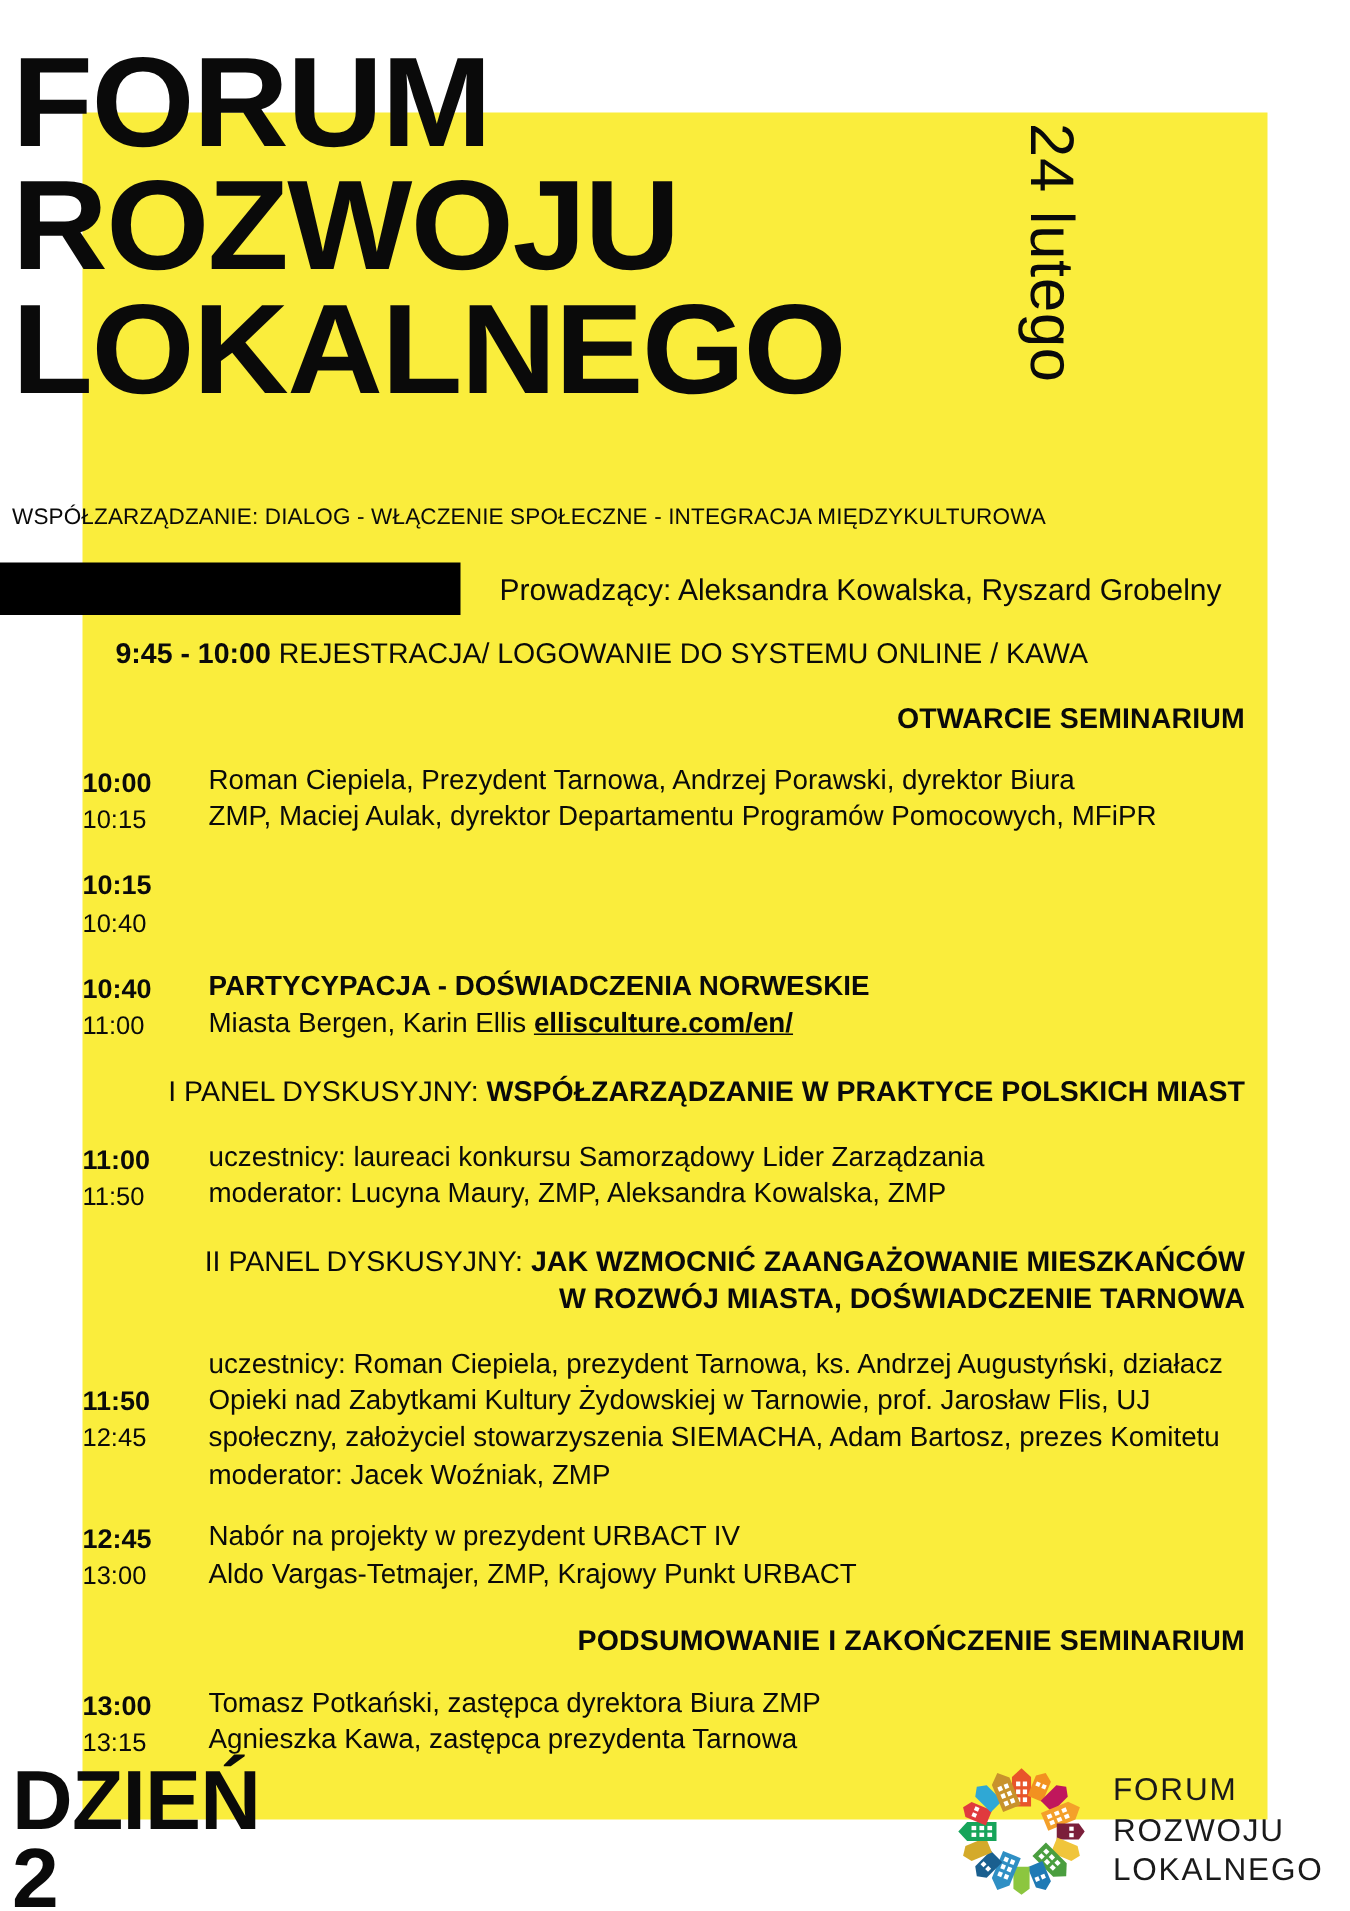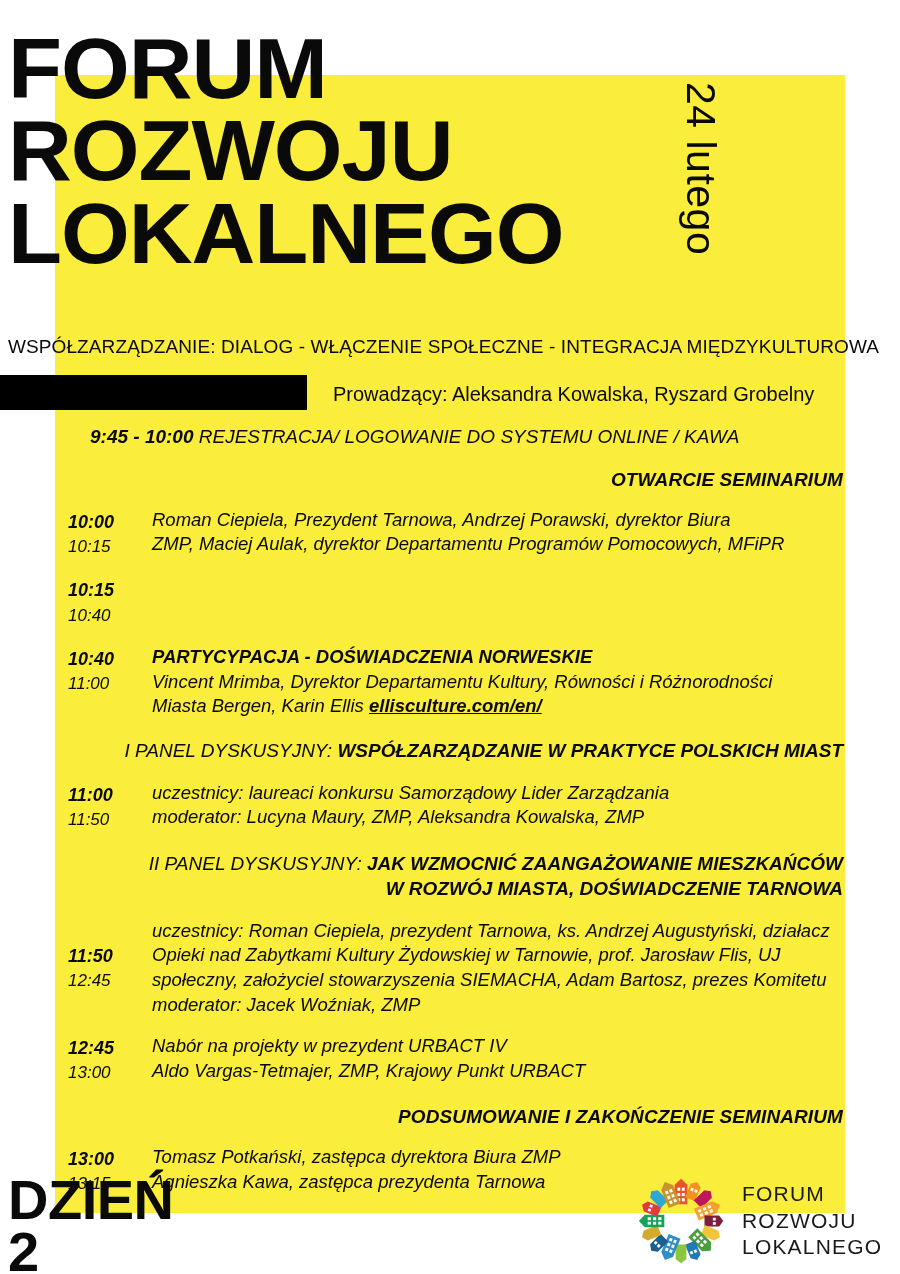--- a/index.html
+++ b/index.html
@@ -62,21 +62,21 @@
     white-space: nowrap;
     color: #0a0a0a;
   }
 
   
   #subtitle {
     position: absolute;
     left: 8px;
     top: 336px;
     z-index: 3;
-    font-size: 19px;
+    font-size: 15px;
     font-weight: 400;
     letter-spacing: 0.1px;
     white-space: nowrap;
     color: #0a0a0a;
   }
 
   
   #black-bar {
     position: absolute;
     left: 0px;
@@ -94,25 +94,24 @@
     top: 383px;
     z-index: 3;
     font-size: 20px;
     font-weight: 400;
     white-space: nowrap;
   }
 
   
   #agenda {
     position: absolute;
-    left: 68px;
+    left: 55px;
     top: 425px;
     width: 775px;
     z-index: 3;
-    font-style: italic;
   }
 
   .reg-line {
     margin: 0 0 0 22px;
     font-size: 19px;
     line-height: 1.25;
     white-space: nowrap;
   }
   .reg-line .t { font-weight: 700; }
 
@@ -251,21 +250,20 @@
     </div>
   </div>
 
   <div class="row">
     <div class="times">
       <span class="start">10:40</span>
       <span class="end">11:00</span>
     </div>
     <div class="body">
       <div class="strong">PARTYCYPACJA - DOŚWIADCZENIA NORWESKIE</div>
-      <div>Vincent Mrimba, Dyrektor Departamentu Kultury, Równości i Różnorodności</div>
       <div>
         <span>Miasta Bergen, Karin Ellis</span>
         <span class="link">ellisculture.com/en/</span>
       </div>
     </div>
   </div>
 
   <div class="panel-head">
     <span>I PANEL DYSKUSYJNY: </span><span class="emph">WSPÓŁZARZĄDZANIE W PRAKTYCE POLSKICH MIAST</span>
   </div>

